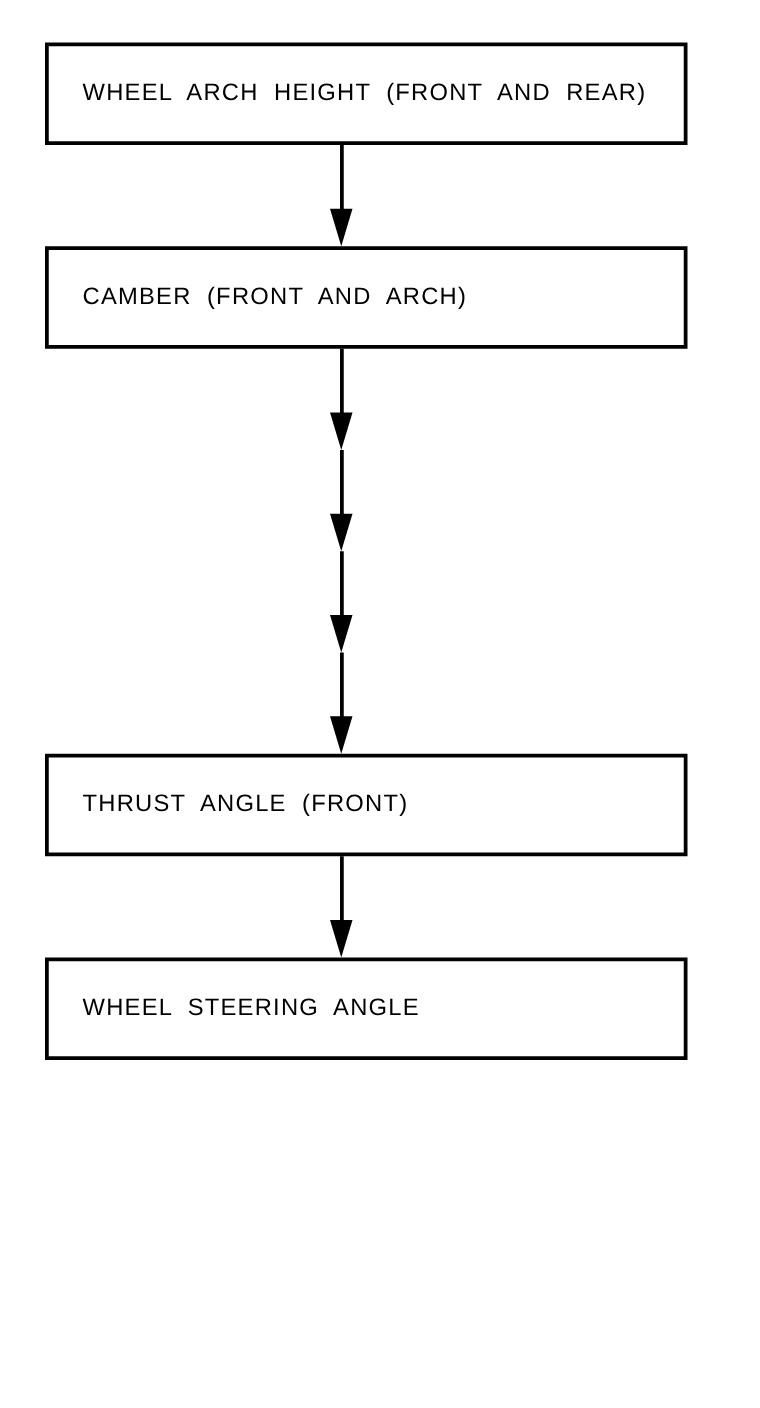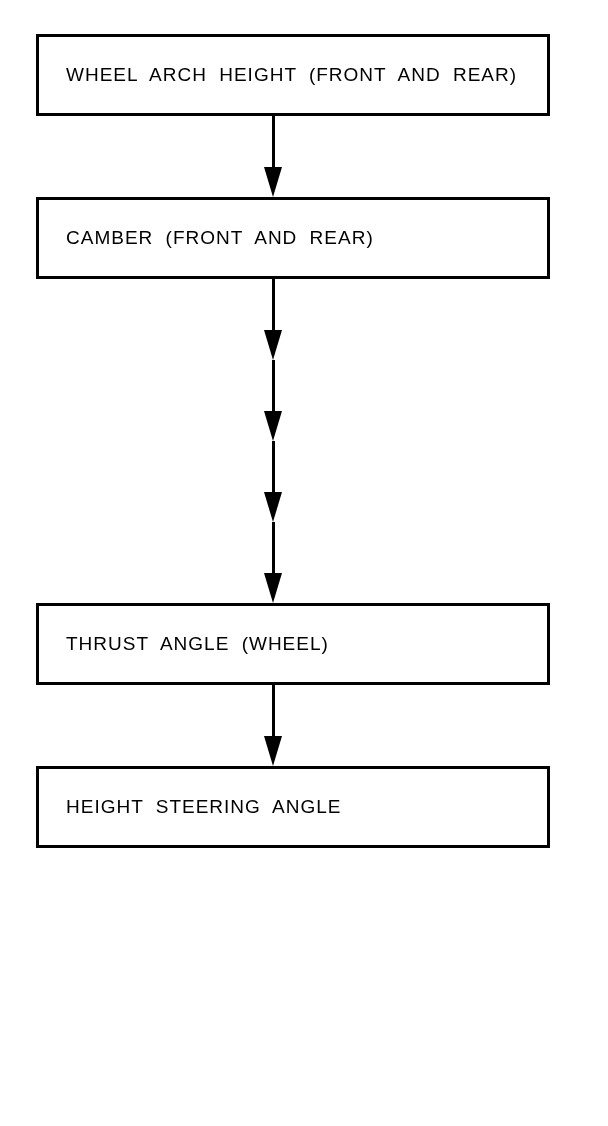--- a/index.html
+++ b/index.html
@@ -71,21 +71,21 @@
     <div class="flow-box">
       <span class="flow-label">WHEEL ARCH HEIGHT (FRONT AND REAR)</span>
     </div>
 
     <div class="connector">
       <div class="stem"></div>
       <div class="head"></div>
     </div>
 
     <div class="flow-box">
-      <span class="flow-label">CAMBER (FRONT AND REAR)</span>
+      <span class="flow-label">CAMBER (FRONT AND ARCH)</span>
     </div>
 
     <div class="connector">
       <div class="stem"></div>
       <div class="head"></div>
     </div>
 
 
     <div class="connector">
       <div class="stem"></div>
@@ -98,26 +98,26 @@
       <div class="head"></div>
     </div>
 
 
     <div class="connector">
       <div class="stem"></div>
       <div class="head"></div>
     </div>
 
     <div class="flow-box">
-      <span class="flow-label">THRUST ANGLE (WHEEL)</span>
+      <span class="flow-label">THRUST ANGLE (FRONT)</span>
     </div>
 
     <div class="connector">
       <div class="stem"></div>
       <div class="head"></div>
     </div>
 
     <div class="flow-box">
-      <span class="flow-label">HEIGHT STEERING ANGLE</span>
+      <span class="flow-label">WHEEL STEERING ANGLE</span>
     </div>
 
   </div>
 </div>
 
 </body></html>

